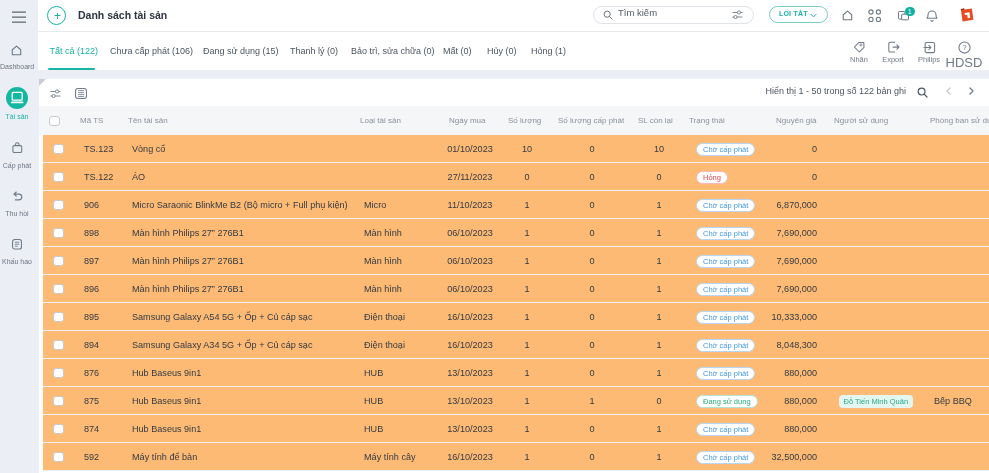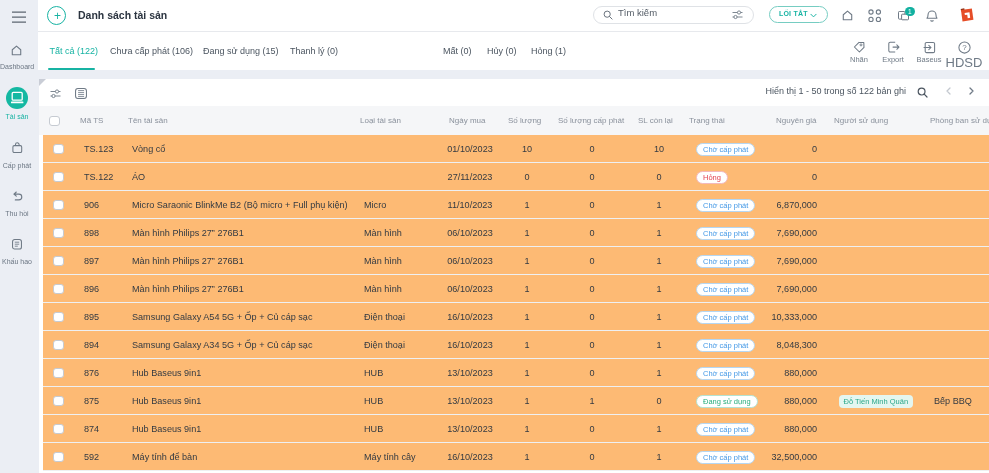--- a/index.html
+++ b/index.html
@@ -99,39 +99,40 @@
         <rect x="1.7" y="2.3" width="11" height="11.4" fill="#e64d27"></rect>
         <path d="M4.9 5.6 h4.9 v5.6 h-2.5 v-3.5 h-2.4 Z" fill="#fff"></path>
       </g>
     </svg>
 </div>
 <div id="tabbar">
 <div class="tab active" style="left:11.5px;">Tất cả (122)</div>
 <div class="tab" style="left:72px;">Chưa cấp phát (106)</div>
 <div class="tab" style="left:165px;">Đang sử dụng (15)</div>
 <div class="tab" style="left:252px;">Thanh lý (0)</div>
+<div class="tab" style="left:313px;">Bảo trì, sửa chữa (0)</div>
 <div class="tab" style="left:405px;">Mất (0)</div>
 <div class="tab" style="left:449px;">Hủy (0)</div>
 <div class="tab" style="left:493px;">Hỏng (1)</div>
 <div class="abs" style="left:10px;top:36px;width:47px;height:2px;background:#17b3a3;border-radius:1px;"></div>
 <svg class="abs" style="left:815px;top:9px;" width="13" height="13" viewBox="0 0 13 13" fill="none">
       <path d="M1.2 5.8 L5.8 1.2 L10.6 1.4 L10.8 6.2 L6.2 10.8 Z" stroke="#6f7a86" stroke-width="1.05" stroke-linejoin="round" transform="translate(0.2,0.2)"></path>
       <circle cx="8" cy="3.9" r="1" stroke="#6f7a86" stroke-width="0.9"></circle>
     </svg>
 <div class="abs" style="left:796px;top:22.5px;width:50px;text-align:center;font-size:7.5px;color:#6f7a86;">Nhãn</div>
 <svg class="abs" style="left:849px;top:9px;" width="13" height="13" viewBox="0 0 13 13" fill="none">
       <path d="M8.2 1.2 H3.2 a1.4 1.4 0 0 0-1.4 1.4 v7 a1.4 1.4 0 0 0 1.4 1.4 h5" stroke="#6f7a86" stroke-width="1.05"></path>
       <path d="M6 6.1 H12 M9.8 3.9 L12 6.1 L9.8 8.3" stroke="#6f7a86" stroke-width="1.05" stroke-linecap="round" stroke-linejoin="round"></path>
     </svg>
 <div class="abs" style="left:830px;top:22.5px;width:50px;text-align:center;font-size:7.5px;color:#6f7a86;">Export</div>
 <svg class="abs" style="left:885px;top:9px;" width="13" height="13" viewBox="0 0 13 13" fill="none">
       <rect x="2.2" y="1.4" width="9.4" height="10.2" rx="1.4" stroke="#6f7a86" stroke-width="1.05"></rect>
       <path d="M1 6.5 H8 M5.8 4.3 L8 6.5 L5.8 8.7" stroke="#6f7a86" stroke-width="1.05" stroke-linecap="round" stroke-linejoin="round" fill="#fff"></path>
     </svg>
-<div class="abs" style="left:866px;top:22.5px;width:50px;text-align:center;font-size:7.5px;color:#6f7a86;">Baseus</div>
+<div class="abs" style="left:866px;top:22.5px;width:50px;text-align:center;font-size:7.5px;color:#6f7a86;">Philips</div>
 <svg class="abs" style="left:920px;top:9px;" width="13" height="13" viewBox="0 0 13 13" fill="none">
       <circle cx="6.5" cy="6.5" r="5.6" stroke="#6f7a86" stroke-width="1.05"></circle>
       <text x="6.5" y="9.3" font-family="Liberation Sans" font-size="8" fill="#6f7a86" text-anchor="middle">?</text>
     </svg>
 <div class="abs" style="left:901px;top:22.5px;width:50px;text-align:center;font-size:13px;color:#6f7a86;">HDSD</div>
 </div>
 <div id="gap"></div>
 <div id="gutter"></div>
 <div id="panel">
 <div class="abs" style="left:0;top:0;width:0;height:0;border-top:7px solid #c9cdd6;border-right:7px solid transparent;"></div>

